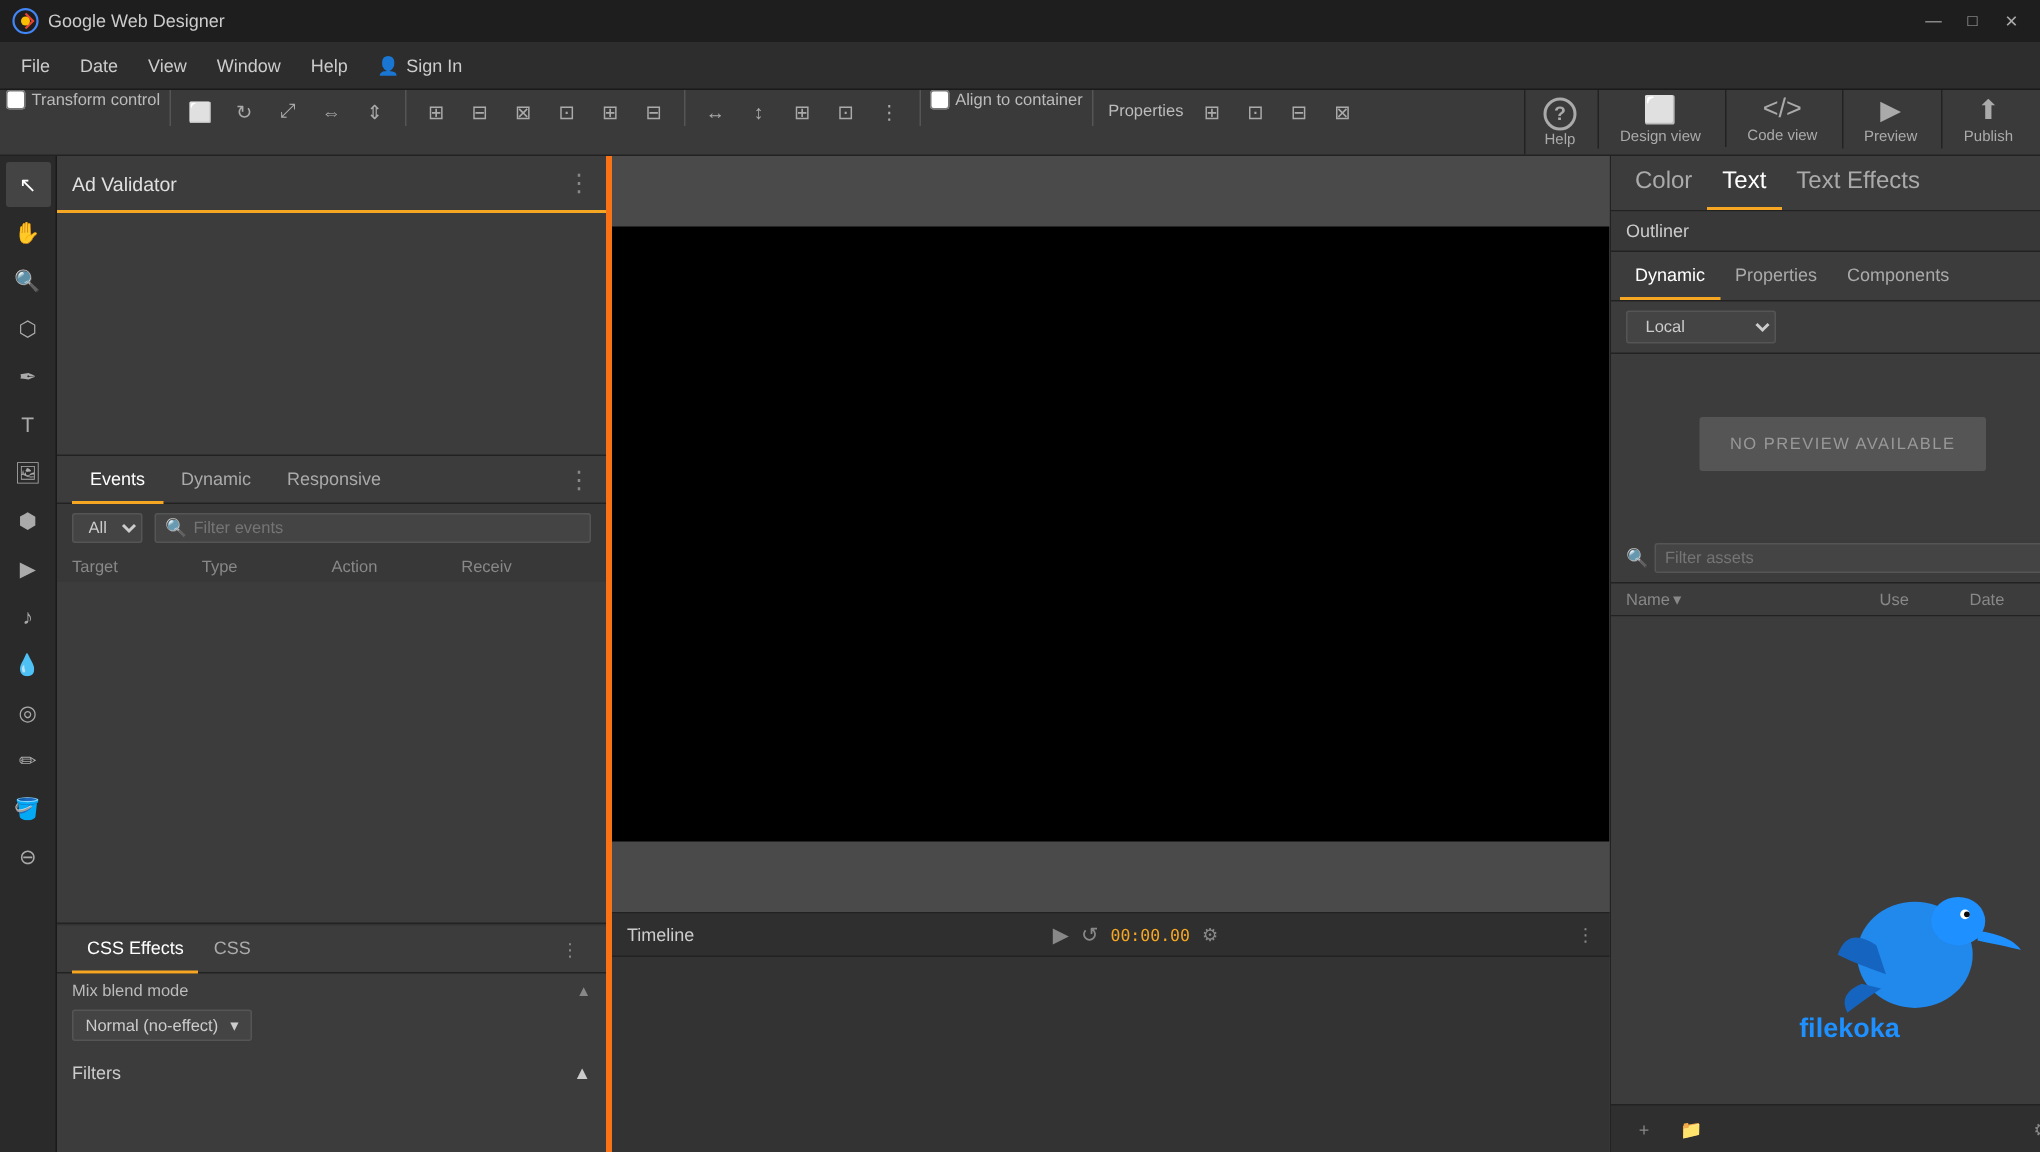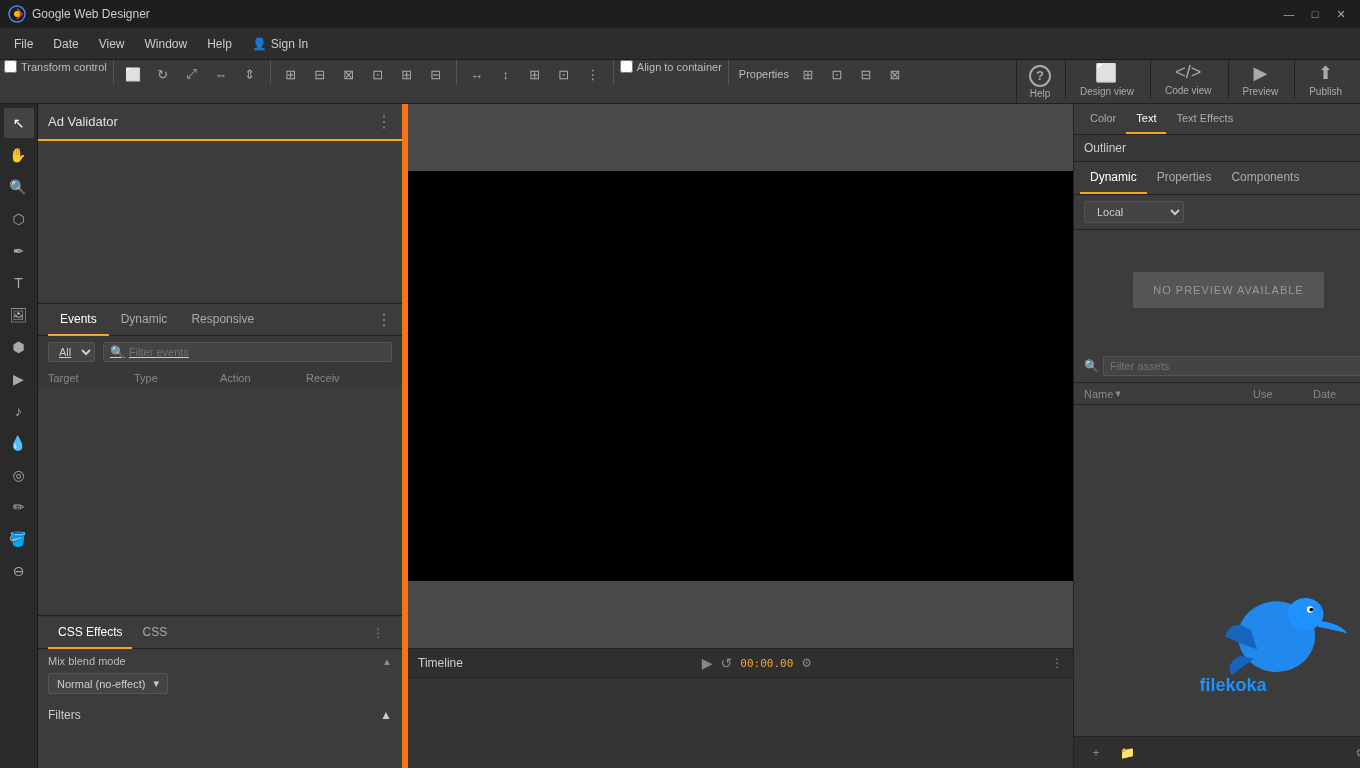--- a/index.html
+++ b/index.html
@@ -109,21 +109,21 @@
     }
     .left-btn.active { background: #444; color: #fff; }
 
     
     #left-panel {
       width: 370px;
       background: #3c3c3c;
       display: flex;
       flex-direction: column;
       flex-shrink: 0;
-      border-right: 6px solid #f97316;
+      border-right: 4px solid #f97316;
     }
 
     
     #ad-validator {
       flex: 0 0 auto;
       background: #3c3c3c;
       border-bottom: 1px solid #222;
       min-height: 200px;
     }
     .panel-header {
@@ -160,21 +160,20 @@
       border-bottom: 2px solid transparent;
       margin-bottom: -1px;
     }
     .tab-item.active { color: #fff; border-bottom: 2px solid #f5a623; }
     .tab-more { margin-left: auto; cursor: pointer; color: #888; font-size: 16px; }
 
     .filter-row {
       display: flex; align-items: center; gap: 8px;
       padding: 6px 10px;
       background: #383838;
-      text-decoration: underline;
     }
     .filter-select {
       background: #444; border: 1px solid #555; color: #ccc;
       padding: 2px 6px; border-radius: 2px; font-size: 11px; cursor: pointer;
     }
     .filter-search {
       display: flex; align-items: center; gap: 4px;
       background: #444; border: 1px solid #555; border-radius: 2px;
       padding: 2px 6px; flex: 1;
     }
@@ -246,21 +245,21 @@
       overflow: hidden;
     }
     #canvas {
       width: 665px;
       height: 410px;
       background: #000;
     }
 
     
     #timeline {
-      height: 120px;
+      height: 160px;
       background: #333;
       border-top: 1px solid #222;
       flex-shrink: 0;
     }
     #timeline-header {
       display: flex; align-items: center; justify-content: space-between;
       padding: 6px 10px;
       background: #2f2f2f;
       border-bottom: 1px solid #222;
     }
@@ -288,21 +287,21 @@
 
     
     #right-tabs {
       display: flex; align-items: center;
       padding: 0 6px;
       background: #3c3c3c;
       border-bottom: 1px solid #222;
     }
     .right-tab {
       padding: 8px 10px;
-      cursor: pointer; color: #aaa; font-size: 11px;
+      cursor: pointer; color: #aaa; font-size: 16px;
       border-bottom: 2px solid transparent;
     }
     .right-tab.active { color: #fff; border-bottom: 2px solid #f5a623; }
     .right-tabs-more { margin-left: auto; cursor: pointer; color: #888; }
 
     
     #outliner-header {
       display: flex; align-items: center; justify-content: space-between;
       padding: 6px 10px;
       background: #383838;

